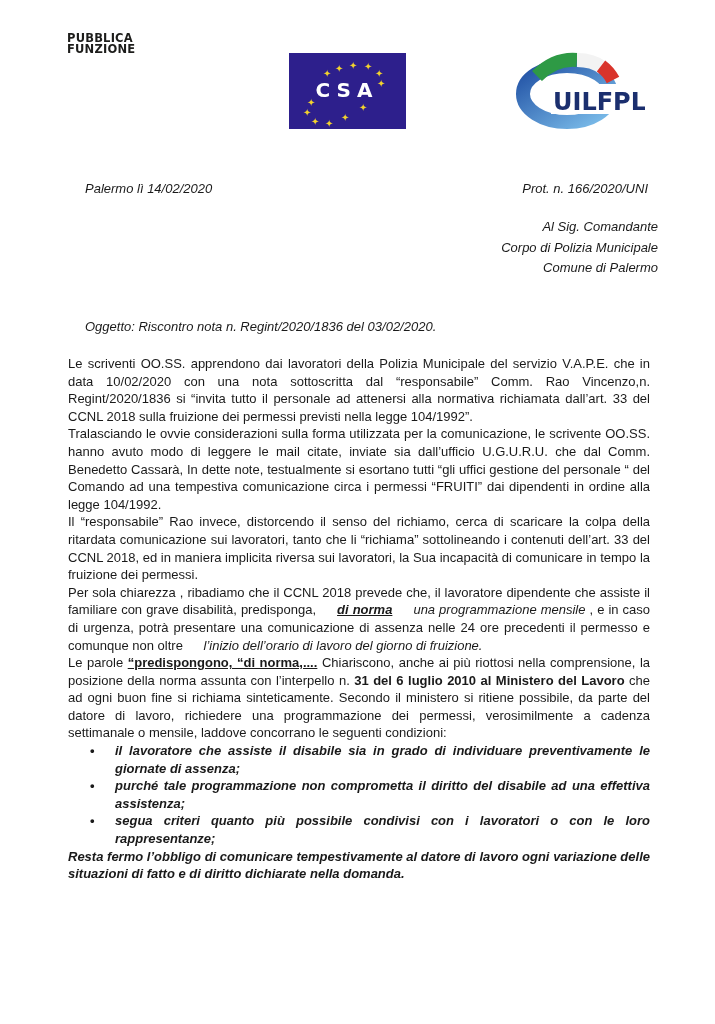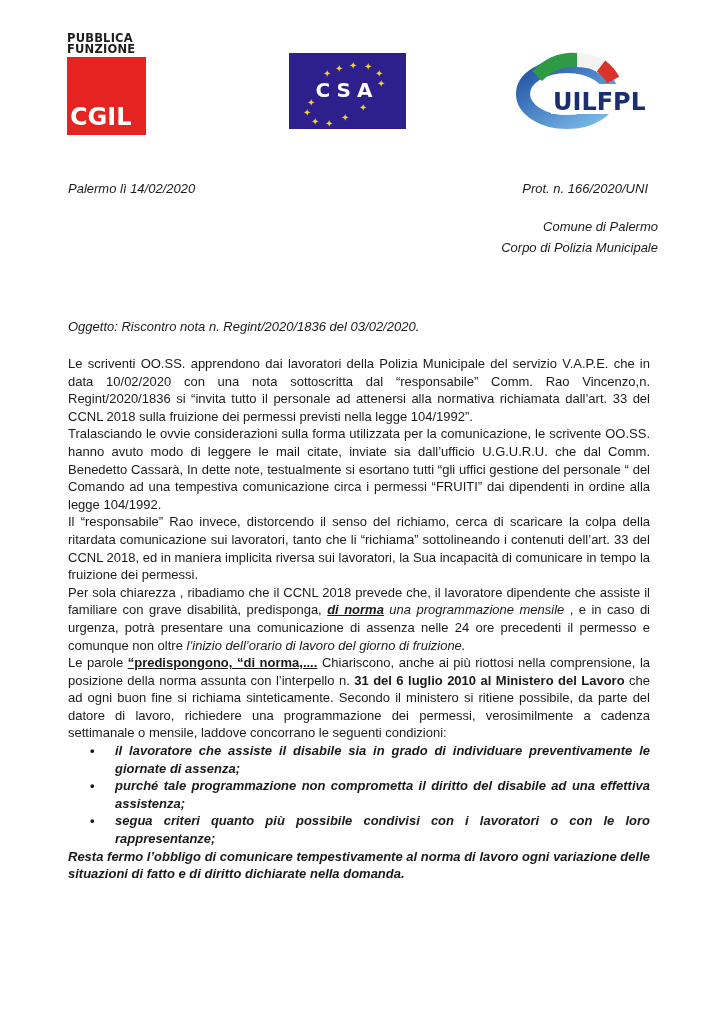--- a/index.html
+++ b/index.html
@@ -8,43 +8,40 @@
   .logo-cgil { position: absolute; left: 67px; top: 33px; width: 80px; }
   .cgil-top { font-family: "DejaVu Sans", sans-serif; font-weight: bold; font-size: 11.5px;
               line-height: 11px; letter-spacing: 0.2px; color: #1d1d1b; }
   .cgil-box { margin-top: 2px; width: 79px; height: 78px; background: #e52421; position: relative; }
   .cgil-text { position: absolute; left: 3px; bottom: 4px; color: #fff; font-family: "DejaVu Sans", sans-serif;
                font-weight: bold; font-size: 24px; letter-spacing: 0px; }
   .logo-csa { position: absolute; left: 289px; top: 53px; width: 117px; height: 76px; background: #2d1f8c; }
   .logo-csa svg { display:block; }
   .logo-uil { position: absolute; left: 515px; top: 48px; width: 130px; height: 82px; }
   .line { position: absolute; font-size: 13px; line-height: 18px; white-space: nowrap; }
-  .it { font-style: italic; }
+  .it { font-style: italic; margin-left: 17px; }
   .header-left { left: 68px; top: 180px; }
   .header-right { right: 67px; top: 180px; text-align: right; }
   .addr { position: absolute; right: 57px; top: 217px; text-align: right; font-style: italic; font-size: 13px; line-height: 20.5px; }
   .subject { left: 68px; top: 318px; }
   .body { position: absolute; left: 68px; top: 355px; width: 582px; font-size: 13px; line-height: 17.6px; }
   .body p { margin: 0; text-align: justify; }
   .b { font-weight: bold; }
   .u { text-decoration: underline; }
   ul.cond { margin: 0; padding-left: 47px; list-style: none; }
   ul.cond li { position: relative; font-weight: bold; font-style: italic; text-align: justify; }
   ul.cond li .bullet { position: absolute; left: -25px; top: 0; font-style: normal; }
   .closing { font-weight: bold; font-style: italic; text-align: justify; }
 </style>
 </head>
 <body>
 
 <div class="logo-cgil">
   <div class="cgil-top">PUBBLICA</div>
   <div class="cgil-top">FUNZIONE</div>
-  <div class="cgil-box">
-    <span class="cgil-text">CGIL</span>
-  </div>
 </div>
 
 <div class="logo-csa">
   <svg width="117" height="76" viewBox="0 0 117 76">
     <g fill="#f2d22e">
       <text x="34" y="24" font-size="10">✦</text>
       <text x="46" y="19" font-size="10">✦</text>
       <text x="60" y="16" font-size="10">✦</text>
       <text x="75" y="17" font-size="10">✦</text>
       <text x="86" y="24" font-size="10">✦</text>
@@ -74,31 +71,32 @@
     <path d="M86 18 Q94 24 98 32" fill="none" stroke="#d9342b" stroke-width="14"></path>
     <rect x="36" y="36" width="94" height="30" fill="#ffffff"></rect>
     <text x="38" y="62" fill="#1b2f6e" font-family="DejaVu Sans, sans-serif" font-weight="bold" font-size="24">UILFPL</text>
   </svg>
 </div>
 
 <div class="line it header-left">Palermo lì 14/02/2020</div>
 <div class="line it header-right">Prot. n. 166/2020/UNI</div>
 
 <div class="addr">
+  <div>Al Sig. Comandante</div>
+  <div>Corpo di Polizia Municipale</div>
   <div>Comune di Palermo</div>
-  <div>Corpo di Polizia Municipale</div>
 </div>
 
 <div class="line it subject">Oggetto: Riscontro nota n. Regint/2020/1836 del 03/02/2020.</div>
 
 <div class="body">
   <p>Le  scriventi OO.SS. apprendono dai lavoratori della Polizia Municipale del servizio V.A.P.E. che in data 10/02/2020 con una nota sottoscritta dal “responsabile” Comm. Rao Vincenzo,n. Regint/2020/1836  si “invita tutto il personale ad attenersi alla normativa richiamata dall’art. 33 del CCNL 2018 sulla fruizione dei permessi previsti nella legge 104/1992”.</p>
   <p>Tralasciando le ovvie considerazioni sulla forma utilizzata per la comunicazione, le scrivente OO.SS. hanno avuto modo di leggere le mail citate, inviate sia dall’ufficio U.G.U.R.U. che dal Comm. Benedetto Cassarà,  In dette note, testualmente si esortano tutti  “gli uffici gestione del personale “ del Comando ad una tempestiva comunicazione circa i permessi “FRUITI” dai dipendenti in ordine alla legge 104/1992.</p>
   <p>Il “responsabile” Rao invece, distorcendo il senso del richiamo, cerca di scaricare la colpa della ritardata comunicazione sui lavoratori, tanto che li “richiama” sottolineando i contenuti dell’art. 33 del CCNL 2018, ed in maniera implicita riversa sui lavoratori, la Sua incapacità di comunicare in tempo la fruizione dei permessi.</p>
   <p><span>Per sola chiarezza , ribadiamo che il CCNL 2018 prevede che, il lavoratore dipendente che assiste il familiare con grave disabilità, predisponga, </span><span class="b it u">di norma</span><span class="it"> una programmazione mensile</span><span> , e in caso di urgenza, potrà presentare una comunicazione di assenza nelle 24 ore precedenti il permesso e comunque non oltre </span><span class="it">l’inizio dell’orario di lavoro del giorno di fruizione.</span></p>
   <p><span>Le parole </span><span class="b u">“predispongono, “di norma,....</span><span>  Chiariscono, anche ai più riottosi nella comprensione, la posizione della norma assunta con l’interpello n. </span><span class="b">31 del 6 luglio 2010 al Ministero del Lavoro</span><span> che ad ogni buon fine si richiama sinteticamente. Secondo il ministero si ritiene possibile, da parte del datore di lavoro, richiedere una programmazione dei permessi, verosimilmente a cadenza settimanale o mensile, laddove concorrano le seguenti condizioni:</span></p>
   <ul class="cond">
     <li><span class="bullet">•</span><span>il lavoratore che assiste il disabile sia in grado di individuare preventivamente le giornate di assenza;</span></li>
     <li><span class="bullet">•</span><span>purché tale programmazione non comprometta il diritto del disabile ad una effettiva assistenza;</span></li>
     <li><span class="bullet">•</span><span>segua criteri quanto più possibile condivisi con i lavoratori o con le loro rappresentanze;</span></li>
   </ul>
-  <p class="closing">Resta fermo  l’obbligo di comunicare tempestivamente al norma di lavoro ogni variazione delle situazioni di fatto e di diritto dichiarate nella domanda.</p>
+  <p class="closing">Resta fermo  l’obbligo di comunicare tempestivamente al datore di lavoro ogni variazione delle situazioni di fatto e di diritto dichiarate nella domanda.</p>
 </div>
 
 </body></html>

